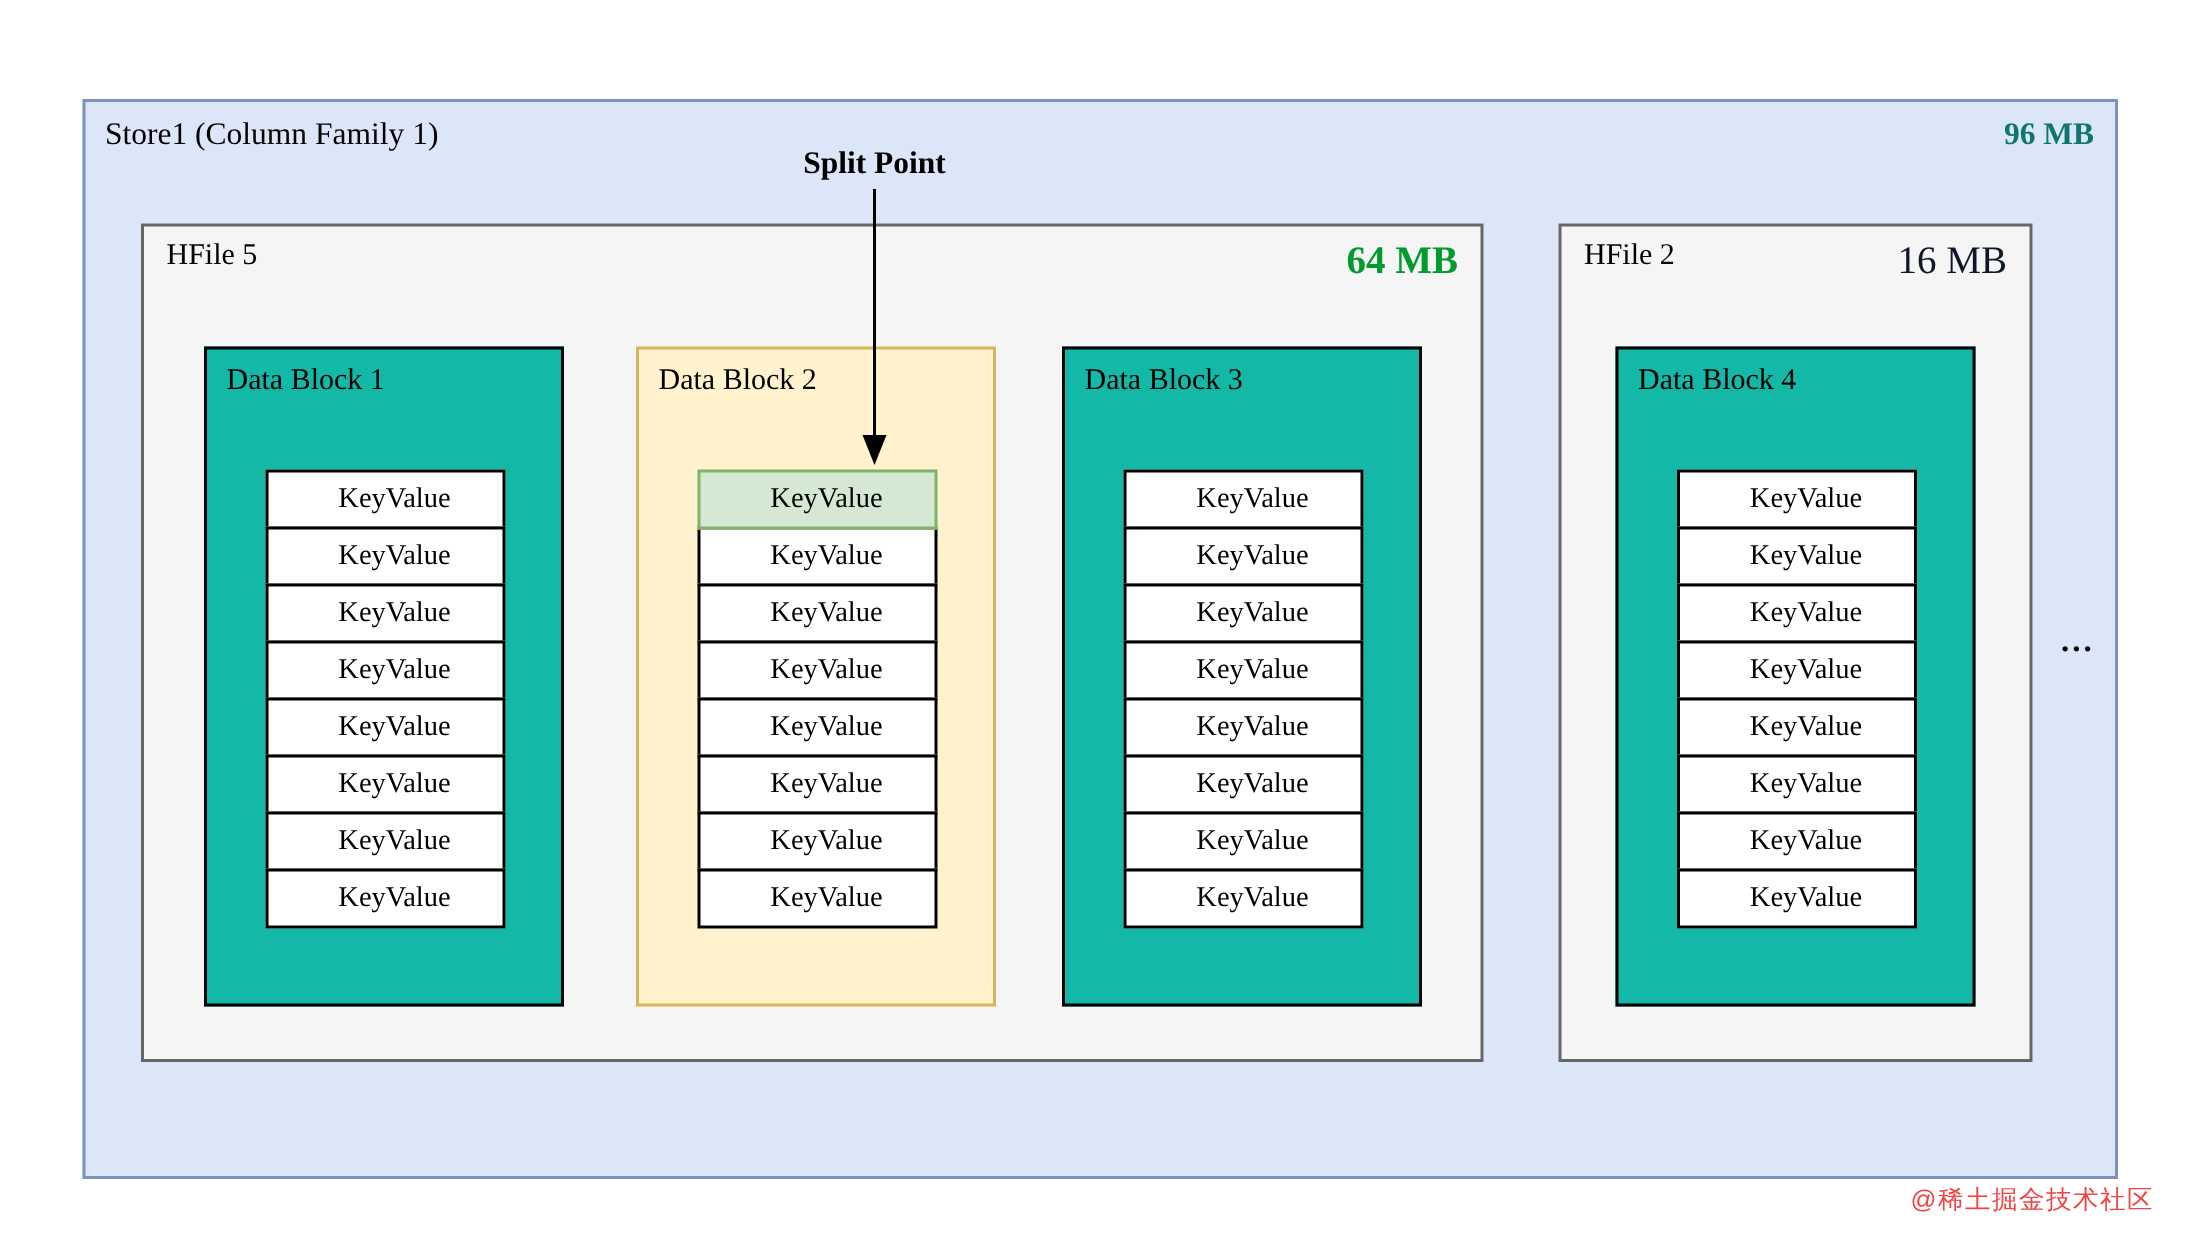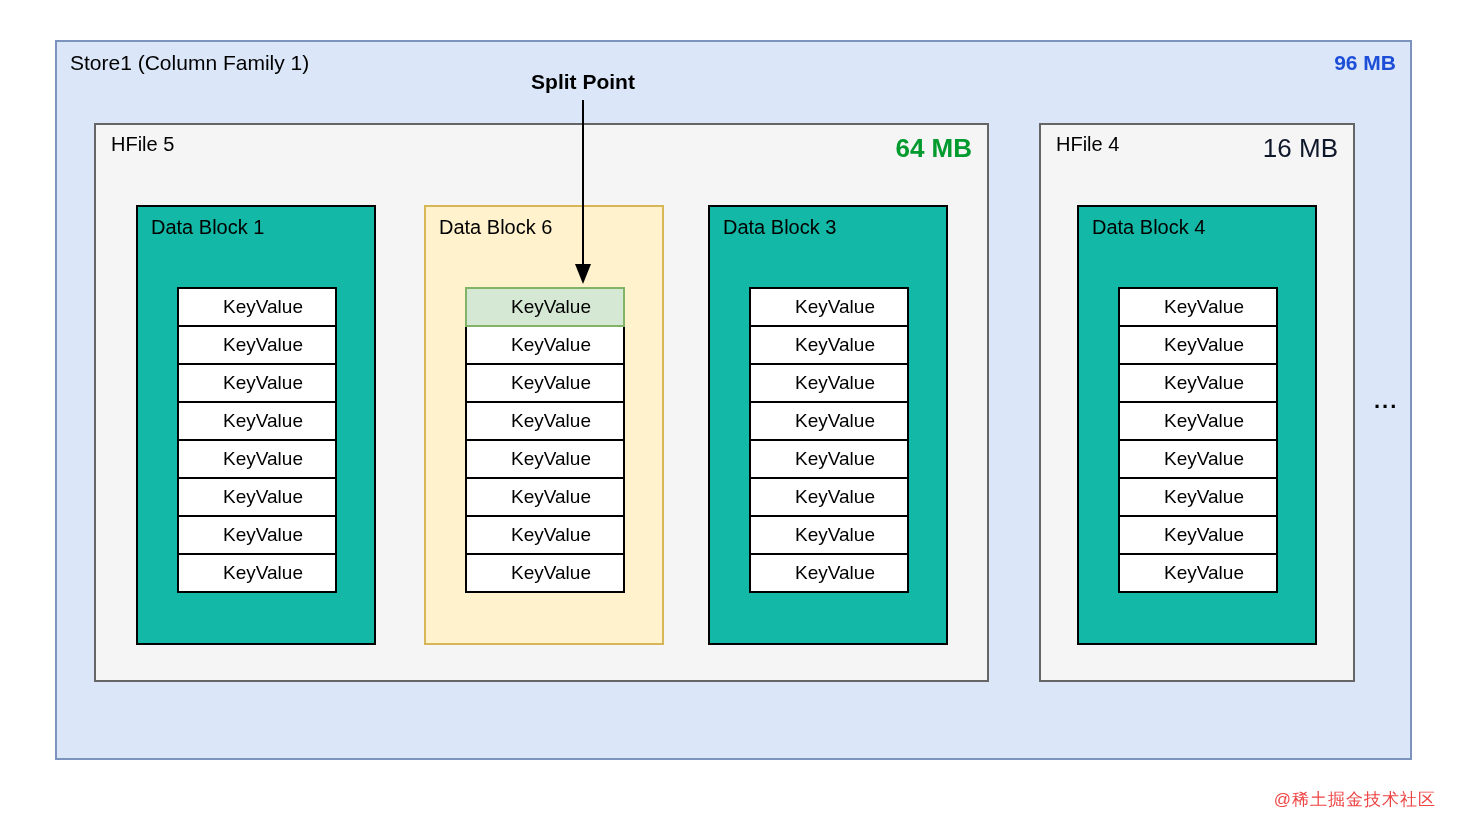--- a/index.html
+++ b/index.html
@@ -1,24 +1,24 @@
 <!DOCTYPE html>
 <html><head>
 <meta charset="utf-8">
 <style>
   * { margin:0; padding:0; box-sizing:border-box; }
   html,body { width:1460px; height:836px; background:#ffffff;
               font-family:"Liberation Sans", sans-serif; color:#000; }
   .canvas { position:relative; width:1460px; height:836px; overflow:hidden; }
 
-  .store { position:absolute; left:55px; top:40px; width:1357px; height:720px;
-           background:#dbe7f9; border:2px solid #7c94bd; }
+  .store { position:absolute; left:55px; top:66px; width:1357px; height:720px;
+           background:#dbe7f9; border:2px solid #7c94bd;font-family:Liberation Serif, serif; }
   .store-title { position:absolute; left:13px; top:9px; font-size:21px; }
   .store-size  { position:absolute; right:14px; top:9px; font-size:21px;
-                 font-weight:bold; color:#1d4ed8; }
+                 font-weight:bold; color:#0f766e; }
 
   .split-label { position:absolute; left:526px; top:28px; transform:translateX(-50%);
                  font-size:21px; font-weight:bold; white-space:nowrap; z-index:6; }
   .split-arrow { position:absolute; left:515px; top:56px; width:22px; height:186px;
                  z-index:5; }
 
   .hfile { position:absolute; top:81px; height:559px;
            background:#f5f5f5; border:2px solid #666666; }
   .hfile-1 { left:37px;  width:895px; }
   .hfile-2 { left:982px; width:316px; }
@@ -73,21 +73,21 @@
           <div class="kv">KeyValue</div>
           <div class="kv">KeyValue</div>
           <div class="kv">KeyValue</div>
           <div class="kv">KeyValue</div>
           <div class="kv">KeyValue</div>
           <div class="kv">KeyValue</div>
         </div>
       </div>
 
       <div class="dblock highlight db2">
-        <div class="dblock-label">Data Block 6</div>
+        <div class="dblock-label">Data Block 2</div>
         <div class="kv-stack">
           <div class="kv split">KeyValue</div>
           <div class="kv">KeyValue</div>
           <div class="kv">KeyValue</div>
           <div class="kv">KeyValue</div>
           <div class="kv">KeyValue</div>
           <div class="kv">KeyValue</div>
           <div class="kv">KeyValue</div>
           <div class="kv">KeyValue</div>
         </div>
@@ -102,21 +102,21 @@
           <div class="kv">KeyValue</div>
           <div class="kv">KeyValue</div>
           <div class="kv">KeyValue</div>
           <div class="kv">KeyValue</div>
           <div class="kv">KeyValue</div>
         </div>
       </div>
     </div>
 
     <div class="hfile hfile-2">
-      <div class="hfile-name">HFile 4</div>
+      <div class="hfile-name">HFile 2</div>
       <div class="hfile-size black">16 MB</div>
 
       <div class="dblock db4">
         <div class="dblock-label">Data Block 4</div>
         <div class="kv-stack">
           <div class="kv">KeyValue</div>
           <div class="kv">KeyValue</div>
           <div class="kv">KeyValue</div>
           <div class="kv">KeyValue</div>
           <div class="kv">KeyValue</div>

